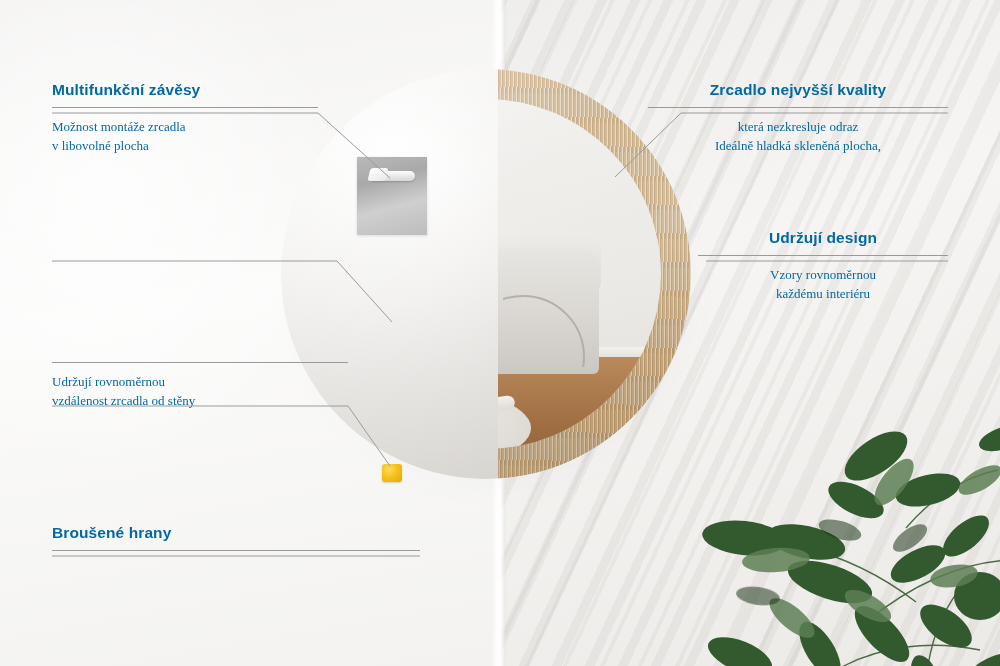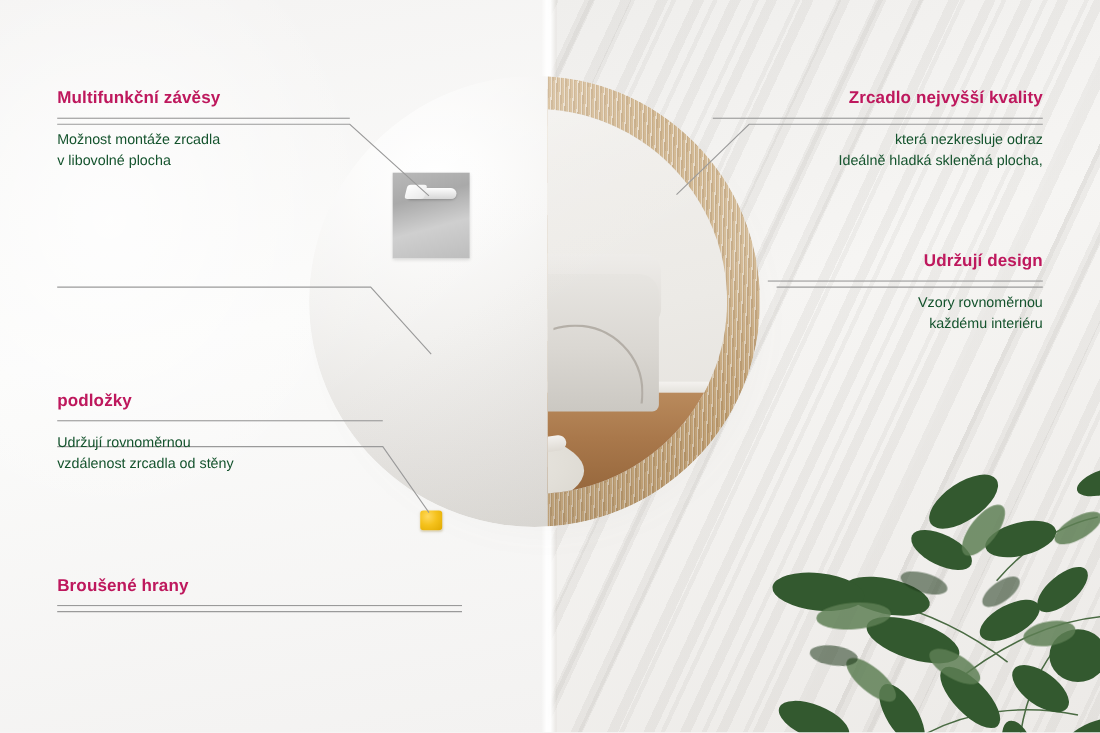--- a/index.html
+++ b/index.html
@@ -166,29 +166,29 @@
     position:absolute;left:0;top:0;width:40px;height:100%;
     background:linear-gradient(90deg,#f7f6f4,rgba(247,246,244,0));
   }
 
   
   .plant{position:absolute;right:-10px;bottom:-14px;width:330px;height:330px;}
 
   
   .callout{position:absolute;}
   .c-title{
-    font-size:15.5px;font-weight:bold;color:#be185d;letter-spacing:.1px;line-height:1.28;
+    font-size:15.5px;font-weight:bold;color:#0369a1;letter-spacing:.1px;line-height:1.28;
   }
   .c-rule{
     height:1px;background:#9a9a9a;margin-top:7px;margin-bottom:9px;
   }
   .c-desc{
-    font-size:13px;color:#14532d;line-height:1.48;font-weight:normal;
-  }
-  .right .c-title,.right .c-desc{text-align:right;}
+    font-size:13px;color:#0369a1;line-height:1.48;font-weight:normal;font-family:Liberation Serif, serif;
+  }
+  .right .c-title,.right .c-desc{text-align:center;}
 
   .leader{position:absolute;overflow:visible;pointer-events:none;}
   .leader path{stroke:#9a9a9a;stroke-width:1;fill:none;}
 
   
   .hanger{
     position:absolute;left:357px;top:157px;width:70px;height:78px;
     background:linear-gradient(165deg,#b9b9b9 0%,#a9a9a9 30%,#cfcfcf 62%,#bdbdbd 100%);
     box-shadow:0 1px 3px rgba(0,0,0,.12);
   }
@@ -317,21 +317,20 @@
 
   <div class="callout left" style="left:52px;top:80px;width:250px;">
     <div class="c-title">Multifunkční závěsy</div>
     <div class="c-rule" style="width:266px;"></div>
     <div class="c-desc">Možnost montáže zrcadla</div>
     <div class="c-desc">v libovolné plocha</div>
   </div>
 
 
   <div class="callout left" style="left:52px;top:355px;width:260px;">
-    <div class="c-title">podložky</div>
     <div class="c-rule" style="width:296px;"></div>
     <div class="c-desc">Udržují rovnoměrnou</div>
     <div class="c-desc">vzdálenost zrcadla od stěny</div>
   </div>
 
   <div class="callout left" style="left:52px;top:523px;width:260px;">
     <div class="c-title">Broušené hrany</div>
     <div class="c-rule" style="width:368px;"></div>
   </div>
 

